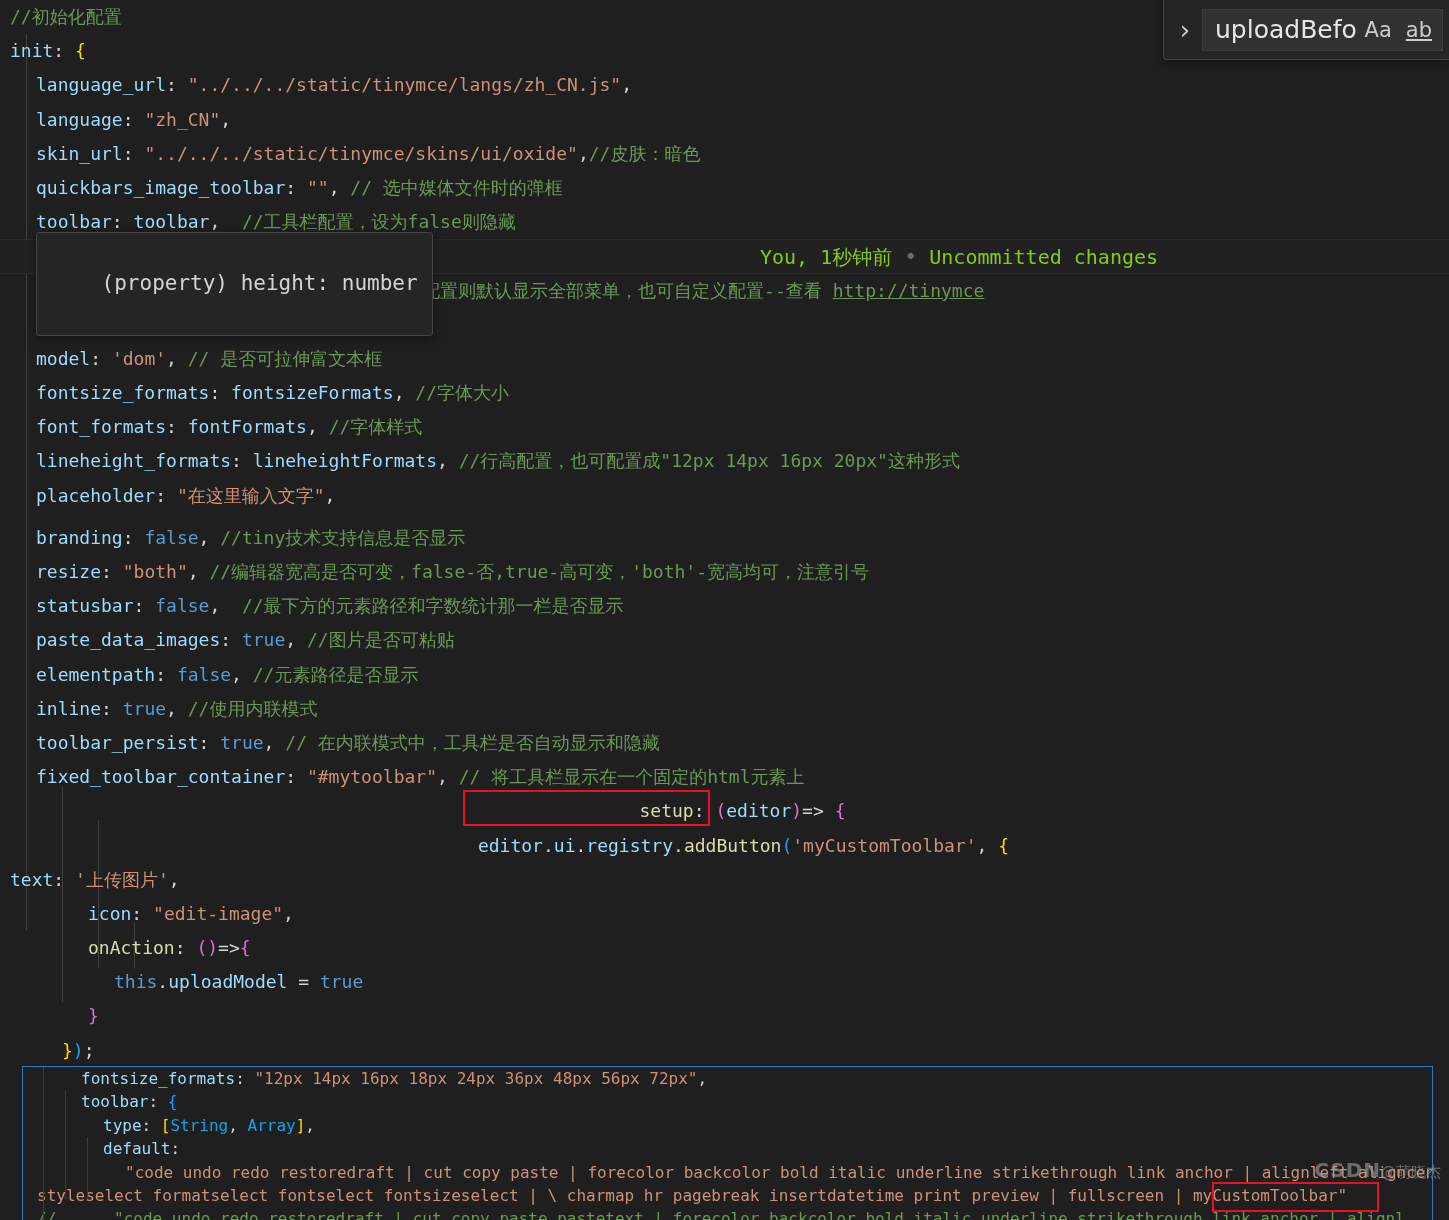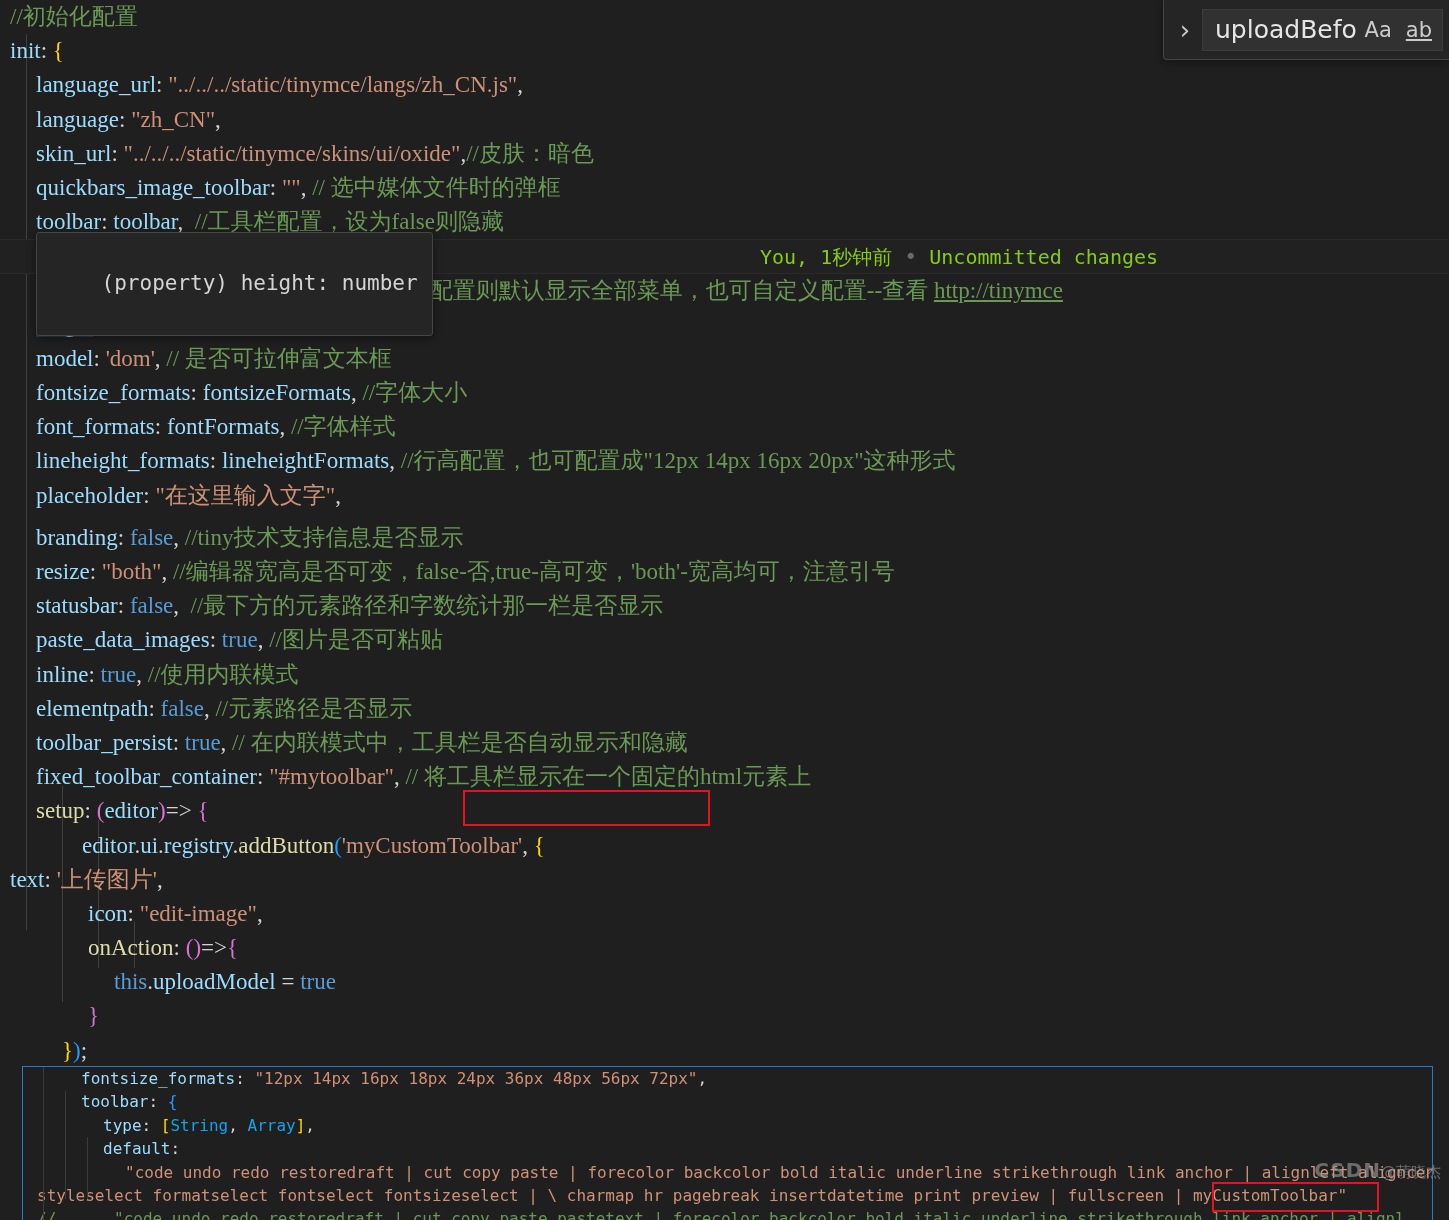--- a/index.html
+++ b/index.html
@@ -27,24 +27,23 @@
     width: 1449px;
     height: 1070px;
     background: #1f1f1f;
     overflow: hidden;
   }
   .line {
     position: relative;
     height: 34.2px;
     line-height: 34.2px;
     white-space: pre;
-    font-size: 23px;
+    font-size: 18px;
     letter-spacing: 0px;
     padding-left: 10px;
-    font-family: Liberation Serif, serif;
   }
   .indent-guides {
     position: absolute;
     left: 0; top: 0; bottom: 0;
     pointer-events: none;
   }
   .ig {
     position: absolute;
     top: 0; bottom: 0;
     width: 1px;
@@ -233,26 +232,26 @@
         <div class="line" style="padding-left: 36px;"><span class="prop hl-word">height</span><span class="plain">: </span><span class="num">500</span><span class="plain">, </span><span class="cmt">// 富文本高度</span></div>
         <div class="line" style="padding-left: 36px;"><span class="prop">model</span><span class="plain">: </span><span class="str">'dom'</span><span class="plain">, </span><span class="cmt">// 是否可拉伸富文本框</span></div>
         <div class="line" style="padding-left: 36px;"><span class="prop">fontsize_formats</span><span class="plain">: </span><span class="prop">fontsizeFormats</span><span class="plain">, </span><span class="cmt">//字体大小</span></div>
         <div class="line" style="padding-left: 36px;"><span class="prop">font_formats</span><span class="plain">: </span><span class="prop">fontFormats</span><span class="plain">, </span><span class="cmt">//字体样式</span></div>
         <div class="line" style="padding-left: 36px;"><span class="prop">lineheight_formats</span><span class="plain">: </span><span class="prop">lineheightFormats</span><span class="plain">, </span><span class="cmt">//行高配置，也可配置成"12px 14px 16px 20px"这种形式</span></div>
         <div class="line" style="padding-left: 36px;"><span class="prop">placeholder</span><span class="plain">: </span><span class="str">"在这里输入文字"</span><span class="plain">,</span></div>
         <div class="line" style="padding-left: 36px; margin-top: 8px;"><span class="prop">branding</span><span class="plain">: </span><span class="kw">false</span><span class="plain">, </span><span class="cmt">//tiny技术支持信息是否显示</span></div>
         <div class="line" style="padding-left: 36px;"><span class="prop">resize</span><span class="plain">: </span><span class="str">"both"</span><span class="plain">, </span><span class="cmt">//编辑器宽高是否可变，false-否,true-高可变，'both'-宽高均可，注意引号</span></div>
         <div class="line" style="padding-left: 36px;"><span class="prop">statusbar</span><span class="plain">: </span><span class="kw">false</span><span class="plain">,  </span><span class="cmt">//最下方的元素路径和字数统计那一栏是否显示</span></div>
         <div class="line" style="padding-left: 36px;"><span class="prop">paste_data_images</span><span class="plain">: </span><span class="kw">true</span><span class="plain">, </span><span class="cmt">//图片是否可粘贴</span></div>
+        <div class="line" style="padding-left: 36px;"><span class="prop">elementpath</span><span class="plain">: </span><span class="kw">false</span><span class="plain">, </span><span class="cmt">//元素路径是否显示</span></div>
         <div class="line" style="padding-left: 36px;"><span class="prop">inline</span><span class="plain">: </span><span class="kw">true</span><span class="plain">, </span><span class="cmt">//使用内联模式</span></div>
-        <div class="line" style="padding-left: 36px;"><span class="prop">elementpath</span><span class="plain">: </span><span class="kw">false</span><span class="plain">, </span><span class="cmt">//元素路径是否显示</span></div>
         <div class="line" style="padding-left: 36px;"><span class="prop">toolbar_persist</span><span class="plain">: </span><span class="kw">true</span><span class="plain">, </span><span class="cmt">// 在内联模式中，工具栏是否自动显示和隐藏</span></div>
         <div class="line" style="padding-left: 36px;"><span class="prop">fixed_toolbar_container</span><span class="plain">: </span><span class="str">"#mytoolbar"</span><span class="plain">, </span><span class="cmt">// 将工具栏显示在一个固定的html元素上</span></div>
-        <div class="line" style="padding-left: 36px;"><span class="fn">setup</span><span class="plain">: </span><span class="b2">(</span><span class="prop">editor</span><span class="b2">)</span><span class="plain">=&gt; </span><span class="b2">{</span></div>
-        <div class="line" style="padding-left: 82px;"><span class="prop">editor</span><span class="plain">.</span><span class="prop">ui</span><span class="plain">.</span><span class="prop">registry</span><span class="plain">.</span><span class="fn">addButton</span><span class="b3">(</span><span class="str">'myCustomToolbar'</span><span class="plain">, </span><span class="b1">{</span></div>
+        <div class="line" style="padding-left: 36px; text-align: center;"><span class="fn">setup</span><span class="plain">: </span><span class="b2">(</span><span class="prop">editor</span><span class="b2">)</span><span class="plain">=&gt; </span><span class="b2">{</span></div>
+        <div class="line" style="padding-left: 38px; text-align: center;"><span class="prop">editor</span><span class="plain">.</span><span class="prop">ui</span><span class="plain">.</span><span class="prop">registry</span><span class="plain">.</span><span class="fn">addButton</span><span class="b3">(</span><span class="str">'myCustomToolbar'</span><span class="plain">, </span><span class="b1">{</span></div>
         <div class="line" style=""><span class="prop">text</span><span class="plain">: </span><span class="str">'上传图片'</span><span class="plain">,</span></div>
         <div class="line" style="padding-left: 88px;"><span class="prop">icon</span><span class="plain">: </span><span class="str">"edit-image"</span><span class="plain">,</span></div>
         <div class="line" style="padding-left: 88px;"><span class="fn">onAction</span><span class="plain">: </span><span class="b2">(</span><span class="b2">)</span><span class="plain">=&gt;</span><span class="b2">{</span></div>
         <div class="line" style="padding-left: 114px;"><span class="kw">this</span><span class="plain">.</span><span class="prop">uploadModel</span><span class="plain"> = </span><span class="kw">true</span></div>
         <div class="line" style="padding-left: 88px;"><span class="b2">}</span></div>
         <div class="line" style="padding-left: 62px;"><span class="b1">}</span><span class="b3">)</span><span class="plain">;</span></div>
         <div class="line" style="padding-left: 36px;"><span class="b2">}</span><span class="plain">,</span></div>
       </div>
   </div>
 

